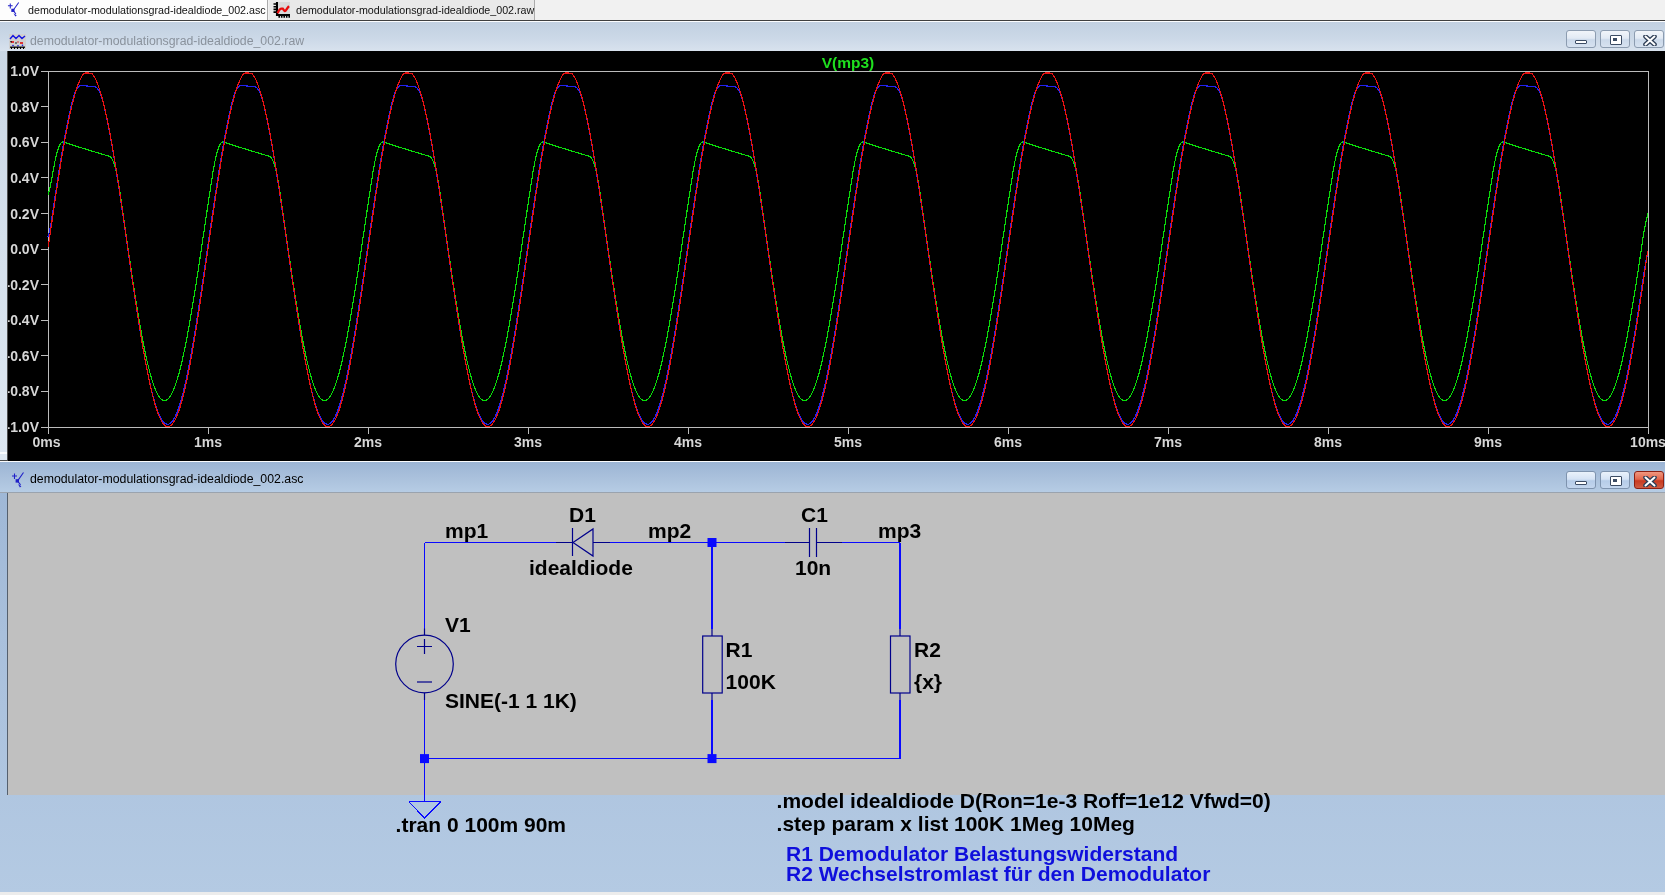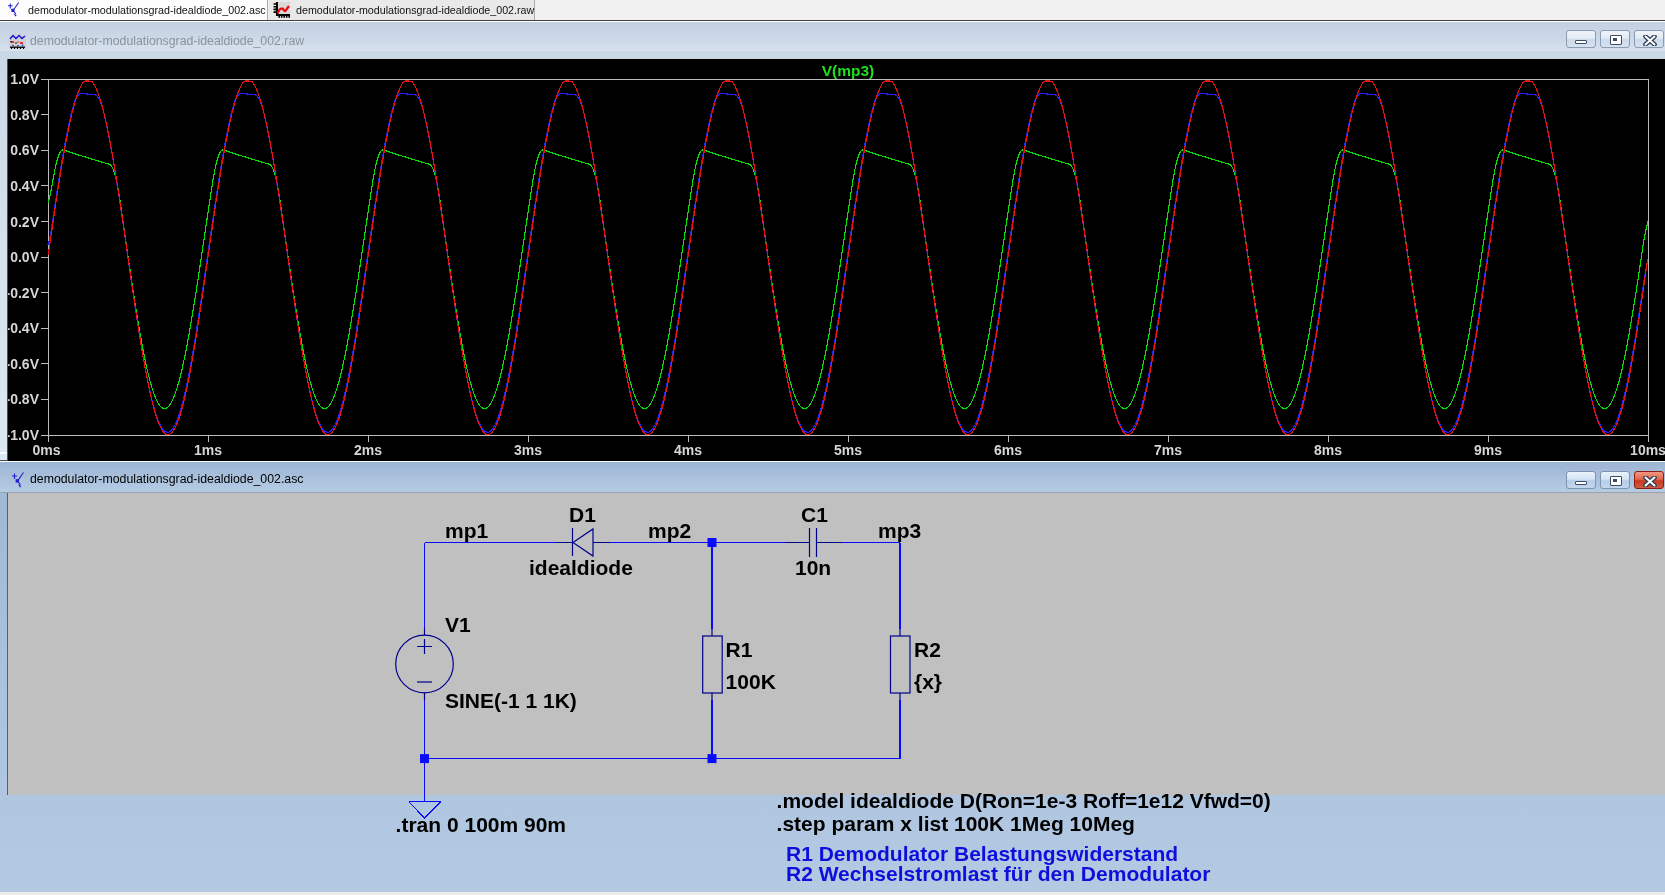--- a/index.html
+++ b/index.html
@@ -51,21 +51,21 @@
     <div style="position:absolute;left:1600px;top:9px;width:30px;height:18px;border:1px solid #8C9CB0;border-radius:3px;background:linear-gradient(#F1F5FA 0%,#E2EAF4 45%,#CBD9EA 55%,#D7E2F0 100%)">
       <div style="position:absolute;left:9px;top:4px;width:12px;height:10px;background:#fff;border:1px solid #3C4C64;border-radius:1px"></div>
       <div style="position:absolute;left:12px;top:7px;width:4px;height:3px;background:#3C4C64"></div>
     </div>
     <div style="position:absolute;left:1634px;top:9px;width:30px;height:18px;border:1px solid #8C9CB0;border-radius:3px;background:linear-gradient(#F1F5FA 0%,#E2EAF4 45%,#CBD9EA 55%,#D7E2F0 100%)">
       <svg style="position:absolute;left:8px;top:4px" width="14" height="11">
         <path d="M2.5 1.5 L11.5 9.5 M11.5 1.5 L2.5 9.5" stroke="#2E3E56" stroke-width="4.6" stroke-linecap="round"></path>
         <path d="M2.5 1.5 L11.5 9.5 M11.5 1.5 L2.5 9.5" stroke="#FFF" stroke-width="2" stroke-linecap="round"></path>
       </svg>
     </div>
- <div class="abs" style="left:7px;top:38px;width:1658px;height:455px;background:#000;border-left:1px solid #4F4F4F">
+ <div class="abs" style="left:7px;top:30px;width:1658px;height:455px;background:#000;border-left:1px solid #4F4F4F">
  <svg width="1657" height="401" style="position:absolute;left:0;top:0">
   <g stroke="#BCBCBC" stroke-width="1" shape-rendering="crispEdges">
    <rect x="40.5" y="20.5" width="1600" height="355.5" fill="none"></rect>
    <line x1="33" y1="20.2" x2="40.5" y2="20.2"></line>
           <line x1="33" y1="55.8" x2="40.5" y2="55.8"></line>
           <line x1="33" y1="91.4" x2="40.5" y2="91.4"></line>
           <line x1="33" y1="126.9" x2="40.5" y2="126.9"></line>
           <line x1="33" y1="162.5" x2="40.5" y2="162.5"></line>
           <line x1="33" y1="198.1" x2="40.5" y2="198.1"></line>
           <line x1="33" y1="233.7" x2="40.5" y2="233.7"></line>

